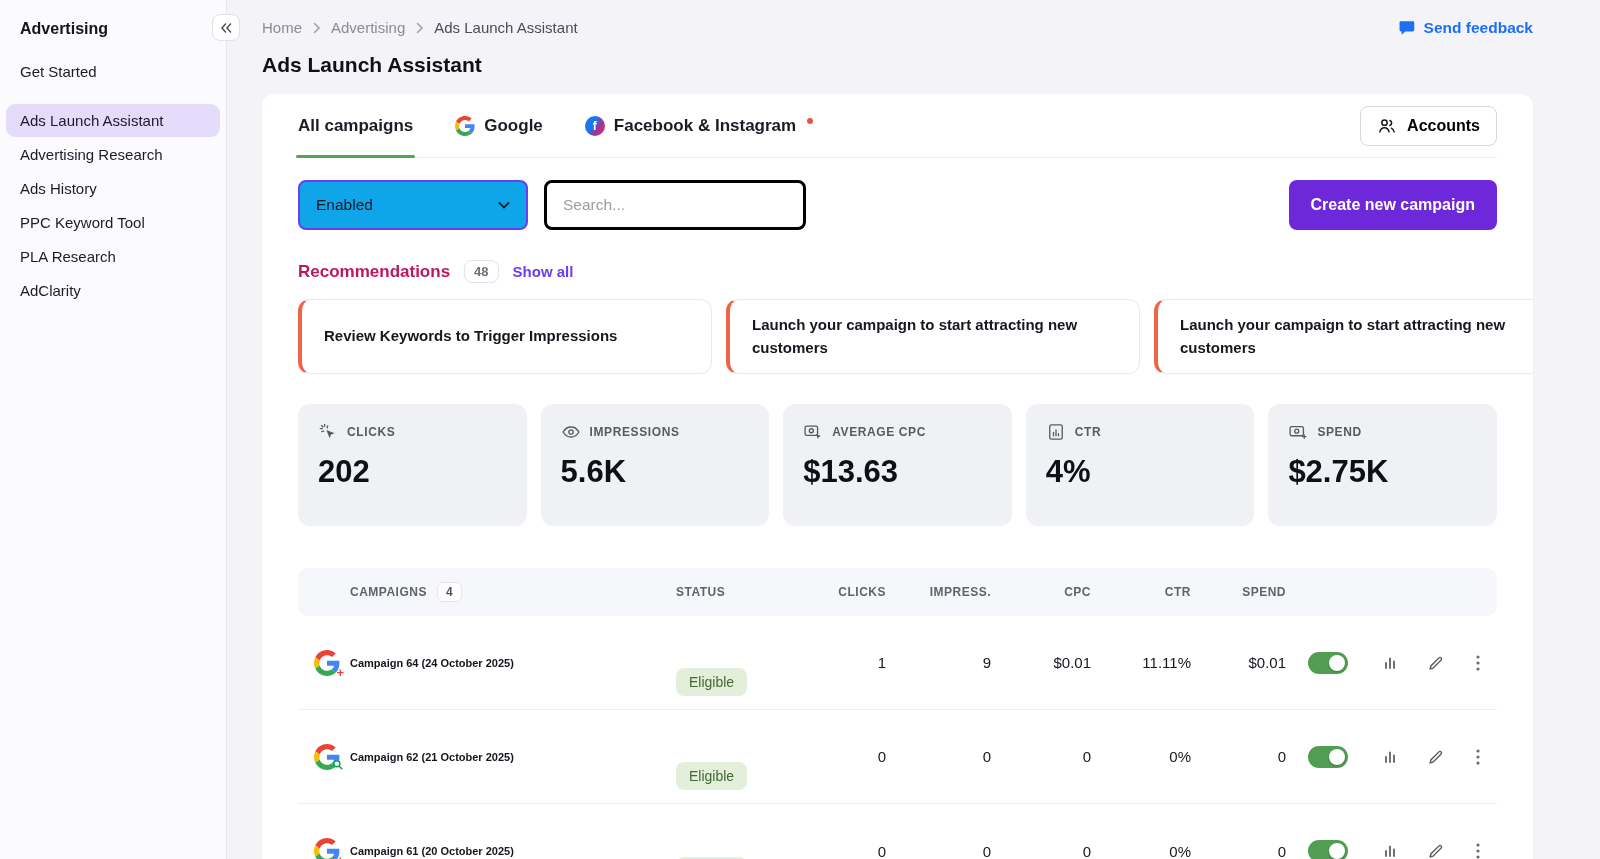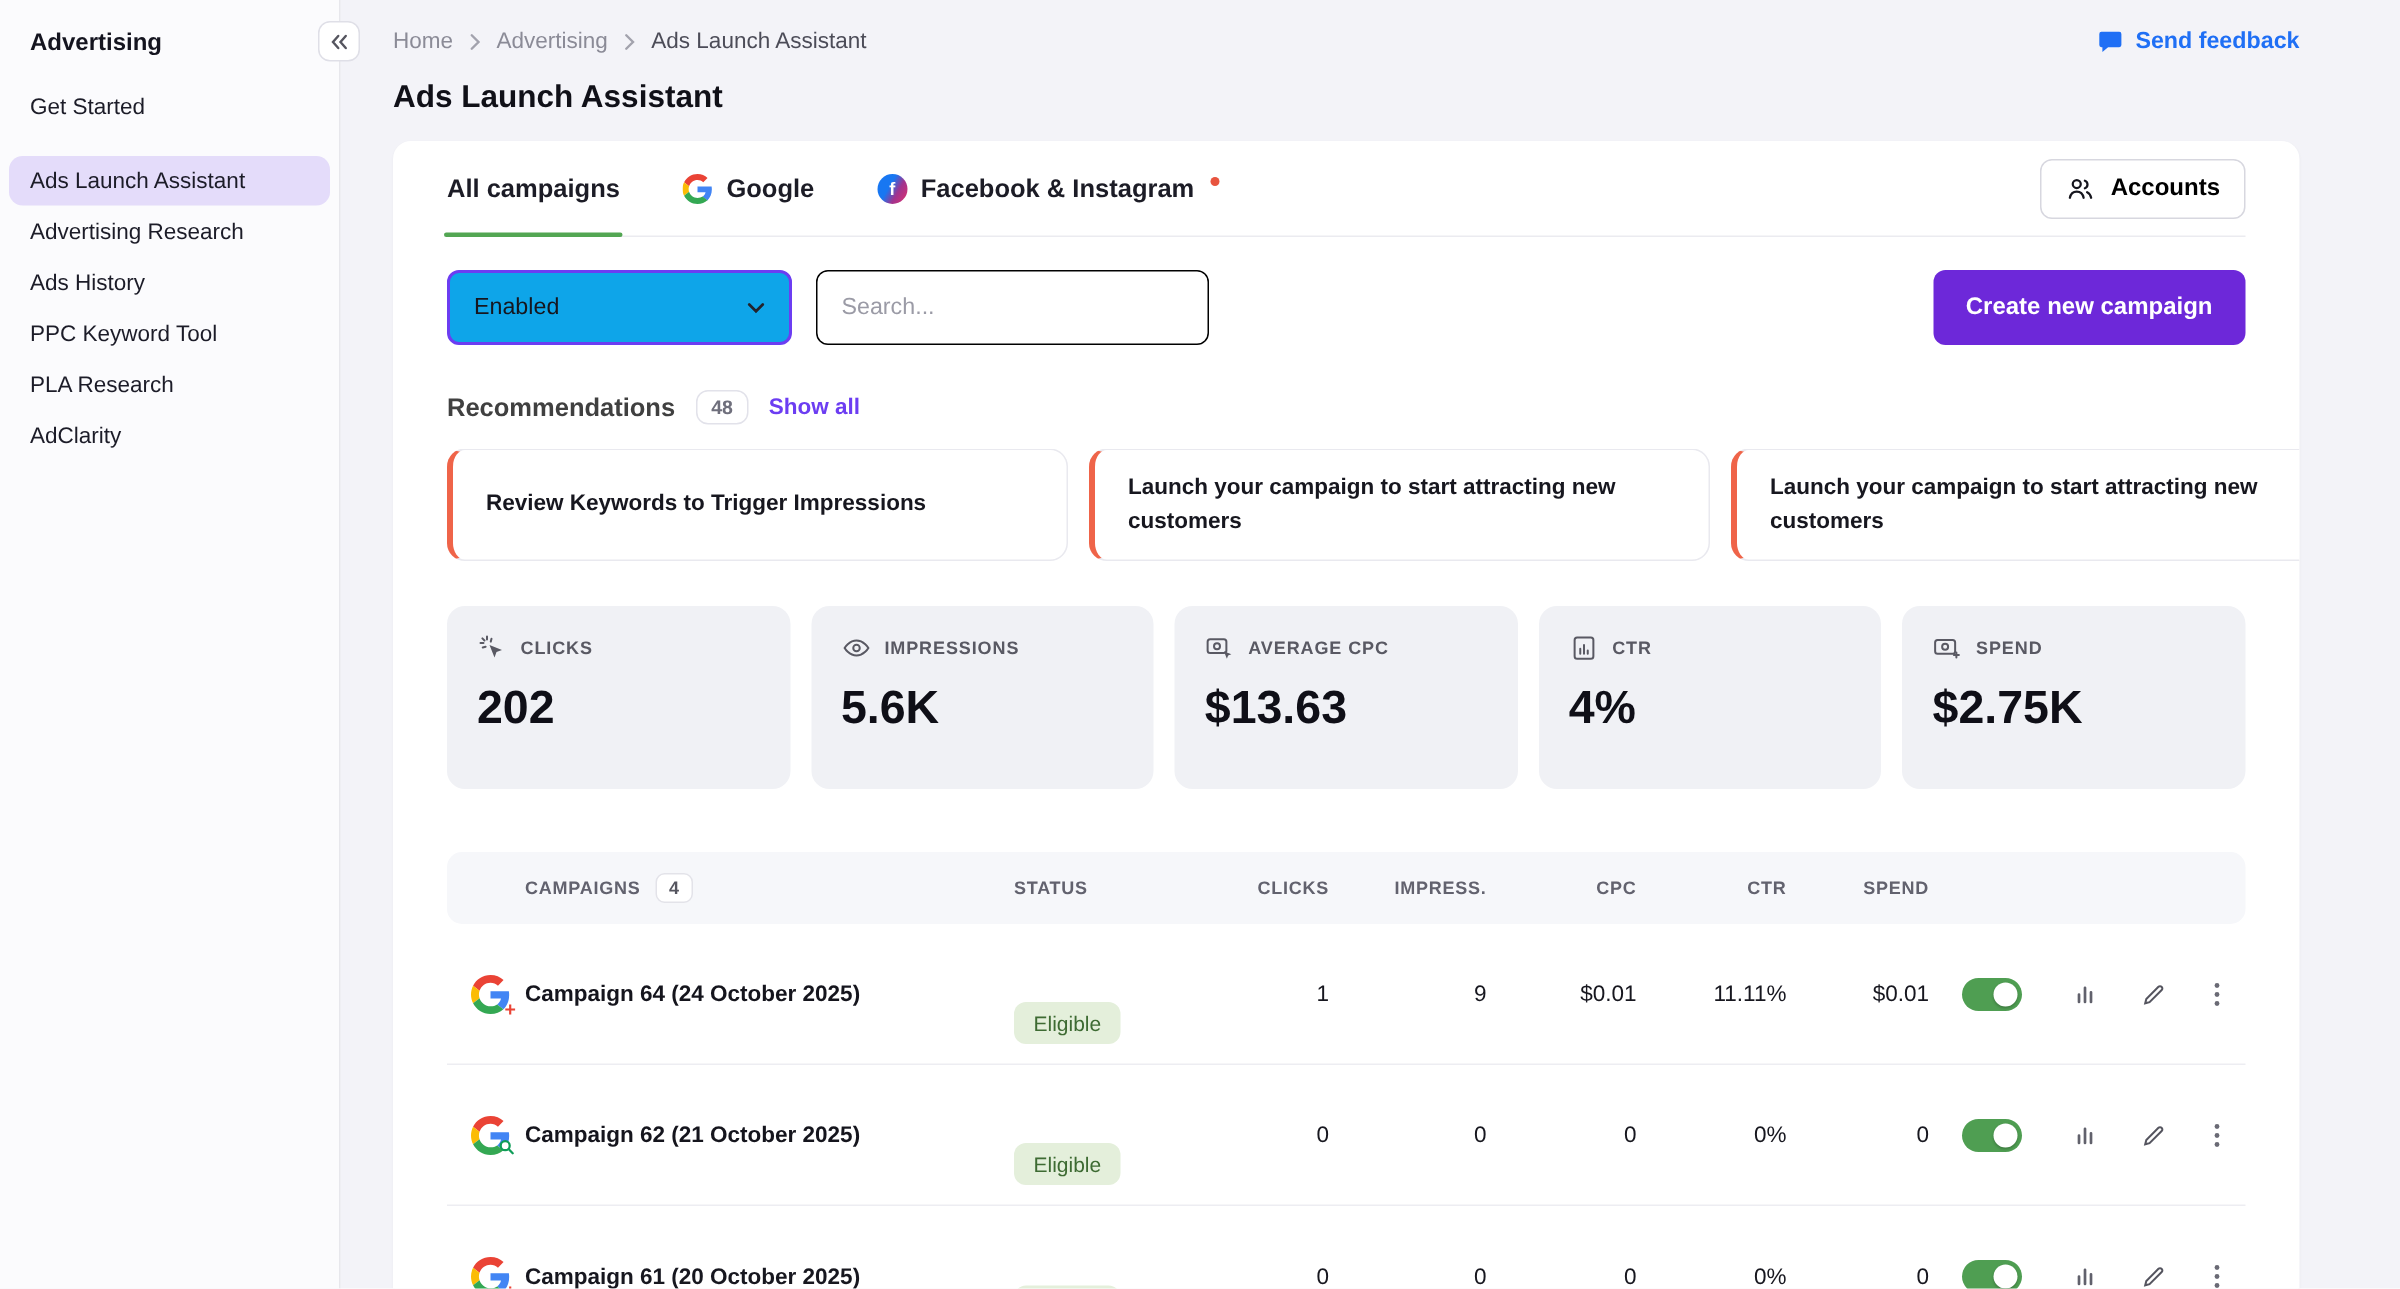--- a/index.html
+++ b/index.html
@@ -45,27 +45,27 @@
   
   .tabs { display:flex; align-items:center; gap:42px; border-bottom:1px solid #ebebf0; height:64px; }
   .tab { position:relative; height:100%; display:flex; align-items:center; gap:9px; font-size:17px; font-weight:700; color:#1c1c26; cursor:pointer; }
   .tab.active::after { content:""; position:absolute; left:-2px; right:-2px; bottom:-1px; height:3px; background:#53a653; border-radius:3px; }
   .fb-dot { width:6px; height:6px; border-radius:50%; background:#e8543f; margin-left:2px; transform:translateY(-5px); }
   .fbig-icon { width:20px; height:20px; border-radius:50%; background:linear-gradient(120deg,#1877f2 40%,#a0348f 65%,#e1306c 100%); color:#fff; font-size:12px; font-weight:700; display:flex; align-items:center; justify-content:center; }
   .accounts-btn { margin-left:auto; display:flex; align-items:center; gap:10px; border:1px solid #d7d7df; border-radius:8px; padding:9px 16px; font-size:16px; font-weight:700; background:#fff; cursor:pointer; }
   
   .controls { margin-top:22px; display:flex; align-items:center; gap:16px; }
   .status-select { width:230px; height:50px; border:2px solid #6c3df2; border-radius:8px; background:#0ea5e9; display:flex; align-items:center; justify-content:space-between; padding:0 14px 0 16px; font-size:15.5px; cursor:pointer; }
-  .search-box { width:262px; height:50px; border:1px solid #000000; border-radius:8px; display:flex; align-items:center; padding:0 16px; background:#fff; }
+  .search-box { width:262px; height:50px; border:3px solid #000000; border-radius:8px; display:flex; align-items:center; padding:0 16px; background:#fff; }
   .search-box input { border:none; outline:none; width:100%; font-size:15.5px; font-family:inherit; color:#2a2a33; }
   .search-box input::placeholder { color:#9b9ba6; }
   .create-btn { margin-left:auto; height:50px; background:#6d28d9; border:none; border-radius:8px; color:#fff; font-size:16px; font-weight:700; padding:0 22px; font-family:inherit; cursor:pointer; }
   
   .rec-header { margin-top:30px; display:flex; align-items:center; gap:14px; }
-  .rec-title { font-size:17px; font-weight:800; color:#404040; }
+  .rec-title { font-size:17px; font-weight:800; color:#be185d; }
   .rec-badge { border:1px solid #e2e2ea; border-radius:8px; padding:3px 9px; font-size:13px; font-weight:600; color:#6f6f7c; }
   .show-all { color:#6c3df2; font-size:15px; font-weight:700; cursor:pointer; }
   .rec-cards { margin-top:16px; margin-right:-36px; display:flex; gap:14px; overflow:hidden; }
   .rec-card {
     flex:0 0 414px; min-height:73px; border:1px solid #e9e9ef; border-left:4px solid #ef6449;
     border-radius:12px; padding:14px 22px; display:flex; align-items:center;
     font-size:15px; font-weight:600; color:#17171f; line-height:1.5; cursor:pointer; background:#fff;
   }
   
   .metrics { margin-top:30px; display:flex; gap:14px; }
@@ -76,21 +76,21 @@
   .table { margin-top:42px; }
   .t-grid { display:grid; grid-template-columns:52px 326px 120px 90px 105px 100px 100px 95px 84px 42px 48px 36px; align-items:center; }
   .t-head { height:48px; background:#f6f7fa; border-radius:10px; font-size:12px; font-weight:700; color:#62626e; letter-spacing:.5px; }
   .campaigns-cell { grid-column:2; display:flex; align-items:center; gap:10px; }
   .count-badge { background:#fff; border:1px solid #e3e3e9; border-radius:6px; padding:2px 8px; font-size:12px; color:#55555f; }
   .h-right { justify-self:end; }
   .t-row { height:94px; border-bottom:1px solid #ededf2; }
   .t-row:last-child { border-bottom:none; }
   .row-icon { position:relative; width:26px; height:26px; margin-left:16px; }
   .row-icon .overlay { position:absolute; right:-4px; bottom:-3px; font-size:13px; font-weight:900; color:#ea4335; line-height:1; }
-  .camp-name { font-size:15px; font-weight:600; color:#15151d; }
+  .camp-name { font-size:11px; font-weight:600; color:#15151d; }
   .status-pill { justify-self:start; background:#e4efdb; color:#3e6b33; font-size:14px; padding:6px 13px; border-radius:8px;margin-top:39px; }
   .num { justify-self:end; font-size:15px; color:#17171f; }
   .toggle { justify-self:center; width:40px; height:22px; border-radius:11px; background:#4f9e52; position:relative; cursor:pointer; }
   .toggle::after { content:""; position:absolute; top:3px; right:3px; width:16px; height:16px; border-radius:50%; background:#fff; box-shadow:0 1px 2px rgba(0,0,0,.25); }
   .action-icon { justify-self:center; cursor:pointer; display:flex; }
   .clip-row .camp-name, .clip-row .num { color:#17171f; }
 </style>
 </head>
 <body>
 

